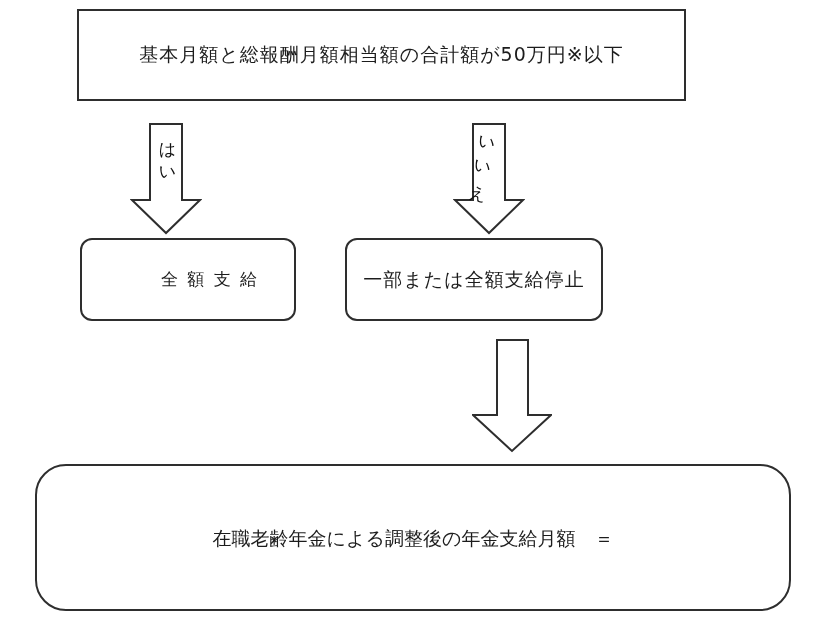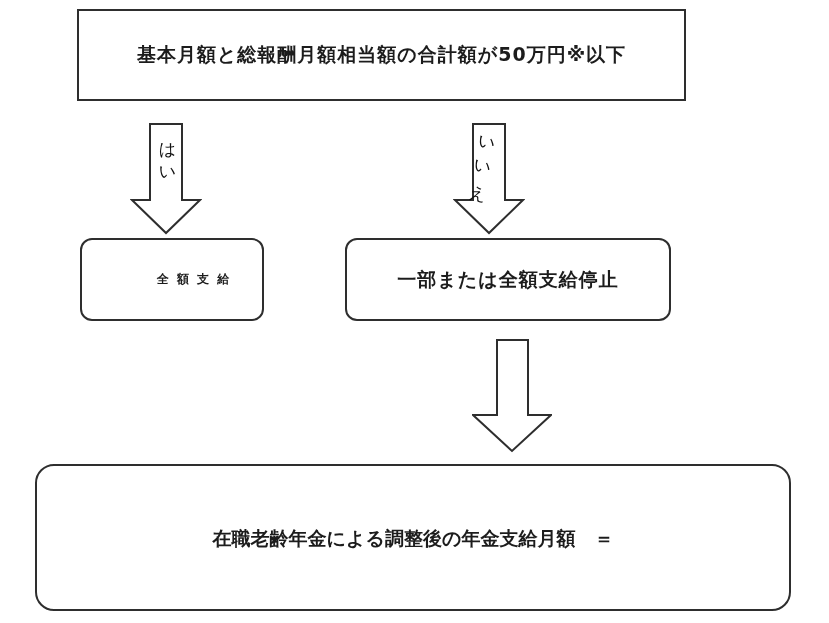--- a/index.html
+++ b/index.html
@@ -19,49 +19,48 @@
     overflow: hidden;
   }
   .box {
     position: absolute;
     box-sizing: border-box;
     background: #ffffff;
     display: flex;
     align-items: center;
     justify-content: center;
     text-align: center;
-    font-weight: bold;
   }
   .rect {
     border: 2px solid #2e2e2e;
   }
   .round {
     border: 2px solid #2e2e2e;
     border-radius: 12px;
   }
   .biground {
     border: 2px solid #2e2e2e;
-    border-radius: 19px;
+    border-radius: 31px;
   }
   .condition-box {
     left: 77px; top: 9px;
     width: 609px; height: 92px;
     font-size: 19px;
     letter-spacing: 1px;
   }
   .full-payment-box {
     left: 80px; top: 238px;
-    width: 184px; height: 83px;
-    font-size: 12px;
+    width: 216px; height: 83px;
+    font-size: 17px;
     letter-spacing: 2px;
     padding-left: 44px;
   }
   .suspension-box {
     left: 345px; top: 238px;
-    width: 326px; height: 83px;
+    width: 258px; height: 83px;
     font-size: 19px;
     letter-spacing: 1px;
   }
   .result-box {
     left: 35px; top: 464px;
     width: 756px; height: 147px;
     font-size: 19px;
     line-height: 34px;
     flex-direction: column;
   }

